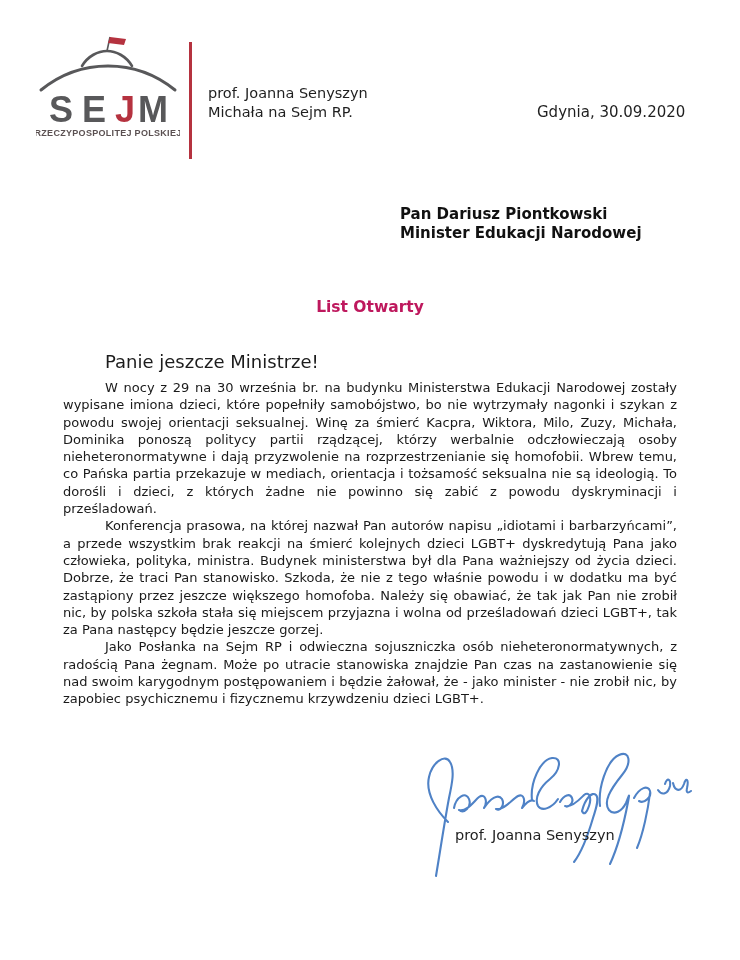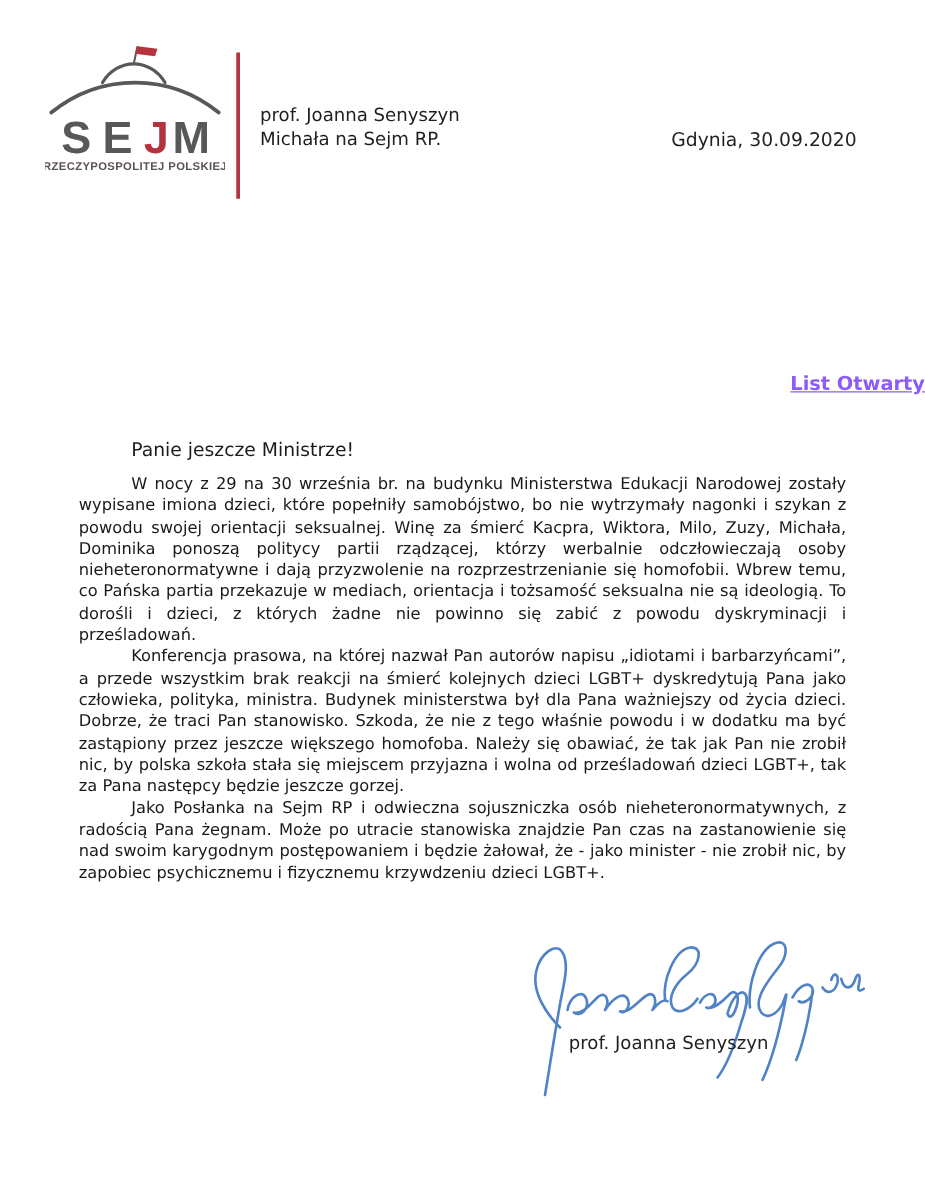--- a/index.html
+++ b/index.html
@@ -25,25 +25,25 @@
   .dateline {
     position: absolute; left: 537px; top: 103px;
     font-size: 15px; color: #1f1f1f;
   }
   .recipient-block {
     position: absolute; left: 400px; top: 205px;
     font-size: 15px; line-height: 18.5px; font-weight: bold; color: #111;
   }
   .letter-title {
     position: absolute; left: 0; right: 0; top: 298px;
-    text-align: right; font-size: 15.5px; font-weight: bold; color: #8b5cf6; text-decoration: underline;
+    text-align: center; font-size: 15.5px; font-weight: bold; color: #be185d;
   }
   .salutation {
     position: absolute; left: 105px; top: 351px;
-    font-size: 15px; color: #1c1c1c;
+    font-size: 18px; color: #1c1c1c;
   }
   .letter-body {
     position: absolute; left: 63px; top: 379px; width: 614px;
     font-size: 13px; line-height: 17.3px;
     text-align: justify; color: #1a1a1a;
   }
   .letter-body p { margin: 0; text-indent: 42px; }
   .signature-block { position: absolute; left: 410px; top: 748px; width: 300px; height: 150px; }
   .signature-ink { position: absolute; left: 0; top: 0; }
   .typed-name {
@@ -82,20 +82,24 @@
 
   <div class="red-divider"></div>
 
   <div class="sender-block">
     <div>prof. Joanna Senyszyn</div>
     <div>Michała na Sejm RP.</div>
   </div>
 
   <div class="dateline">Gdynia, 30.09.2020</div>
 
+  <div class="recipient-block">
+    <div>Pan Dariusz Piontkowski</div>
+    <div>Minister Edukacji Narodowej</div>
+  </div>
 
   <div class="letter-title">List Otwarty</div>
 
   <div class="salutation">Panie jeszcze Ministrze!</div>
 
   <div class="letter-body">
     <p>W nocy z 29 na 30 września br. na budynku Ministerstwa Edukacji Narodowej zostały wypisane imiona dzieci, które popełniły samobójstwo, bo nie wytrzymały nagonki i szykan z powodu swojej orientacji seksualnej. Winę za śmierć Kacpra, Wiktora, Milo, Zuzy, Michała, Dominika ponoszą politycy partii rządzącej, którzy werbalnie odczłowieczają osoby nieheteronormatywne i dają przyzwolenie na rozprzestrzenianie się homofobii. Wbrew temu, co Pańska partia przekazuje w mediach, orientacja i tożsamość seksualna nie są ideologią. To dorośli i dzieci, z których żadne nie powinno się zabić z powodu dyskryminacji i prześladowań.</p>
     <p>Konferencja prasowa, na której nazwał Pan autorów napisu „idiotami i barbarzyńcami”, a przede wszystkim brak reakcji na śmierć kolejnych dzieci LGBT+ dyskredytują Pana jako człowieka, polityka, ministra. Budynek ministerstwa był dla Pana ważniejszy od życia dzieci. Dobrze, że traci Pan stanowisko. Szkoda, że nie z tego właśnie powodu i w dodatku ma być zastąpiony przez jeszcze większego homofoba. Należy się obawiać, że tak jak Pan nie zrobił nic, by polska szkoła stała się miejscem przyjazna i wolna od prześladowań dzieci LGBT+, tak za Pana następcy będzie jeszcze gorzej.</p>
     <p>Jako Posłanka na Sejm RP i odwieczna sojuszniczka osób nieheteronormatywnych, z radością Pana żegnam. Może po utracie stanowiska znajdzie Pan czas na zastanowienie się nad swoim karygodnym postępowaniem i będzie żałował, że - jako minister - nie zrobił nic, by zapobiec psychicznemu i fizycznemu krzywdzeniu dzieci LGBT+.</p>
   </div>

